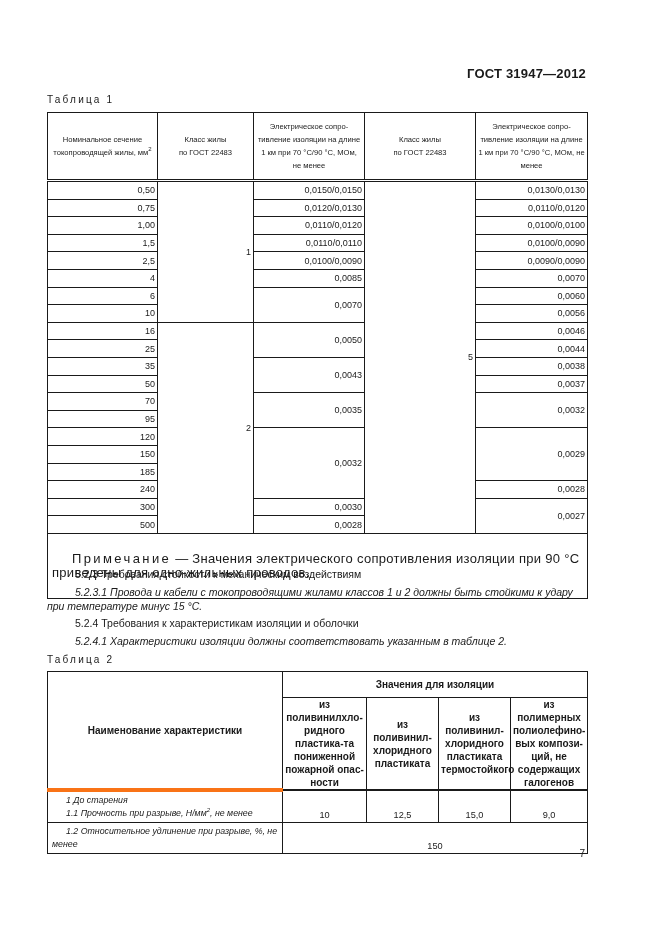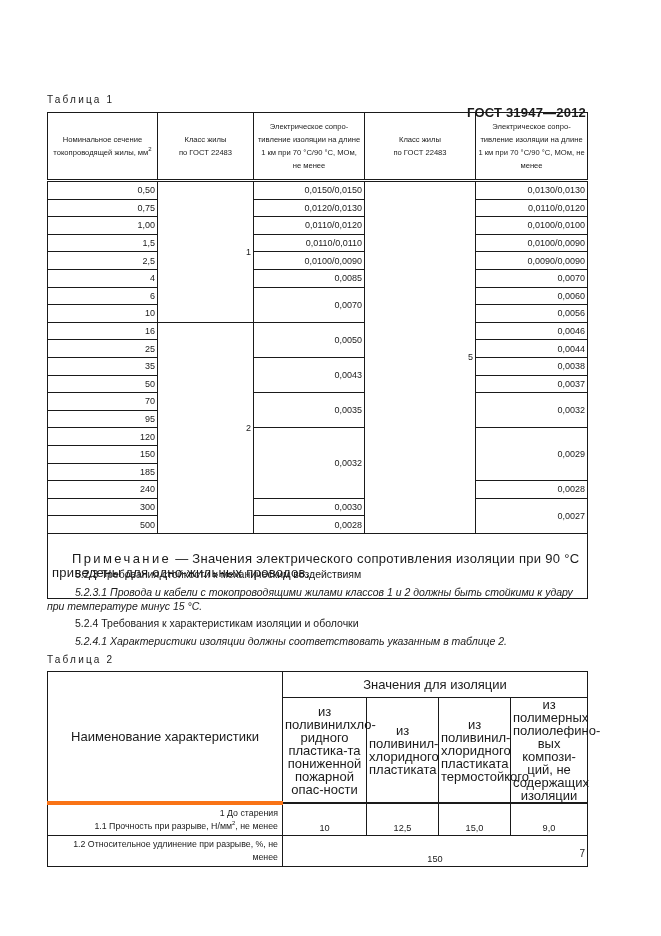--- a/index.html
+++ b/index.html
@@ -1,34 +1,34 @@
 <!DOCTYPE html>
 <html><head>
 <meta charset="utf-8">
 <style>
   html, body { margin: 0; padding: 0; background: #ffffff; }
   body { width: 661px; height: 936px; position: relative; overflow: hidden;
          font-family: "Liberation Sans", sans-serif; color: #1a1a1a; }
-  .header-code { position: absolute; right: 75px; top: 66px; font-weight: bold; font-size: 13px; letter-spacing: 0.2px; margin-top: 39px; }
+  .header-code { position: absolute; right: 75px; top: 66px; font-weight: bold; font-size: 13px; letter-spacing: 0.2px; }
   .tbl-caption { position: absolute; left: 47px; font-size: 10px; letter-spacing: 2.2px; }
   table { border-collapse: collapse; position: absolute; left: 47px; table-layout: fixed; }
   td, th { border: 1px solid #1a1a1a; font-weight: normal; text-align: center; vertical-align: middle; padding: 0 2px; }
   #t1 { top: 112px; width: 540px; font-size: 9px; }
   #t1 th { font-size: 7.6px; line-height: 13px; height: 66px; border-bottom: 3px double #1a1a1a; }
   #t1 td { height: 16.6px; line-height: 12px; text-align: right; }
   #t1 td.note { text-align: left; font-size: 13px; line-height: 14px; padding: 18px 4px; height: 26px; letter-spacing: 0.3px; }
   .spaced { letter-spacing: 2.4px; }
   .sec { position: absolute; left: 75px; font-size: 10.5px; }
   .sec.bold { font-weight: normal; }
   .para { position: absolute; left: 47px; width: 541px; font-size: 10.5px; line-height: 14px; text-indent: 28px; font-style: italic; }
   #t2 { top: 671px; width: 540px; font-size: 8.2px; }
-  #t2 th { font-size: 13px; line-height: 13px; }
+  #t2 th { font-size: 10px; line-height: 13px; font-weight: bold; }
   #t2 tr.sub th { border-bottom: 2px solid #1a1a1a; height: 78px; }
   #t2 td { height: 26px; font-size: 9.2px; }
-  #t2 td.lbl { text-align: right; padding: 2px 4px; line-height: 13px; font-size: 8.8px; }
+  #t2 td.lbl { text-align: left; padding: 2px 4px; line-height: 13px; font-size: 8.8px; font-style: italic; }
   .ind { padding-left: 14px; display: block; }
   sup { font-size: 6px; vertical-align: 4px; line-height: 0; }
   .page-num { position: absolute; right: 76px; top: 848px; font-size: 10px; }
 </style>
 </head>
 <body>
 
 <div class="header-code">ГОСТ  31947—2012</div>
 
 <div class="tbl-caption" style="top:94px">Таблица 1</div>
@@ -164,21 +164,21 @@
   </colgroup>
   <tbody>
       <tr>
     <th rowspan="2" style="border-bottom:4px solid #f97316">Наименование характеристики</th>
     <th colspan="4" style="height:25px">Значения для изоляции</th>
   </tr>
   <tr class="sub">
     <th>из поливинилхло-ридного пластика-та пониженной пожарной опас-ности</th>
     <th>из поливинил-хлоридного пластиката</th>
     <th>из поливинил-хлоридного пластиката термостойкого</th>
-    <th>из полимерных полиолефино-вых компози-ций, не содержащих изоляции</th>
+    <th>из полимерных полиолефино-вых компози-ций, не содержащих галогенов</th>
   </tr>
   <tr>
     <td class="lbl">
       <span class="ind">1  До старения</span>
       <span class="ind"><span>1.1  Прочность при разрыве, Н/мм</span><sup>2</sup><span>, не менее</span></span>
     </td>
     <td style="vertical-align:bottom;padding-bottom:2px">10</td>
     <td style="vertical-align:bottom;padding-bottom:2px">12,5</td>
     <td style="vertical-align:bottom;padding-bottom:2px">15,0</td>
     <td style="vertical-align:bottom;padding-bottom:2px">9,0</td>

